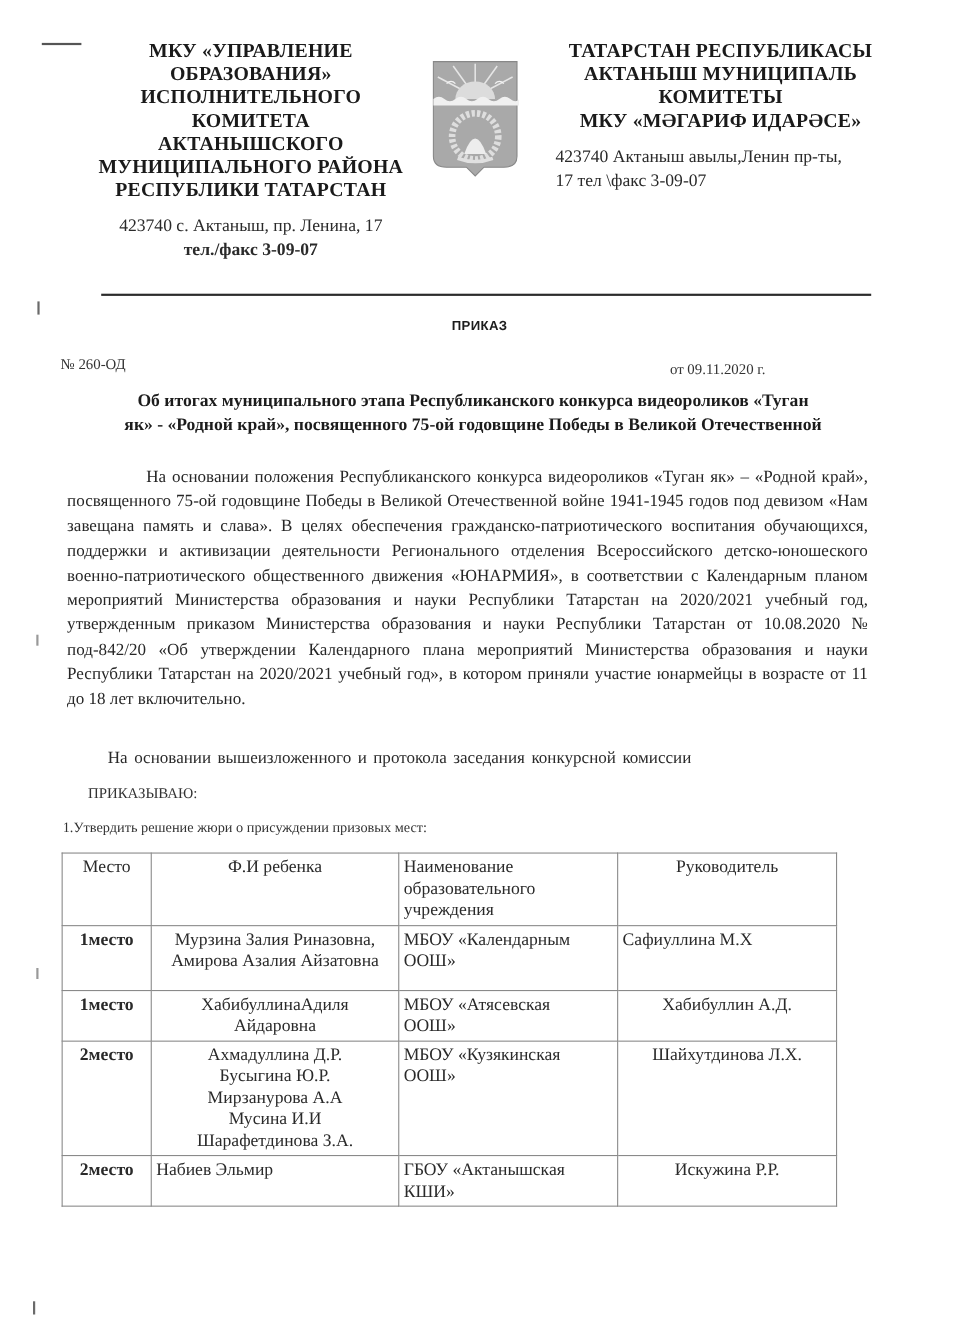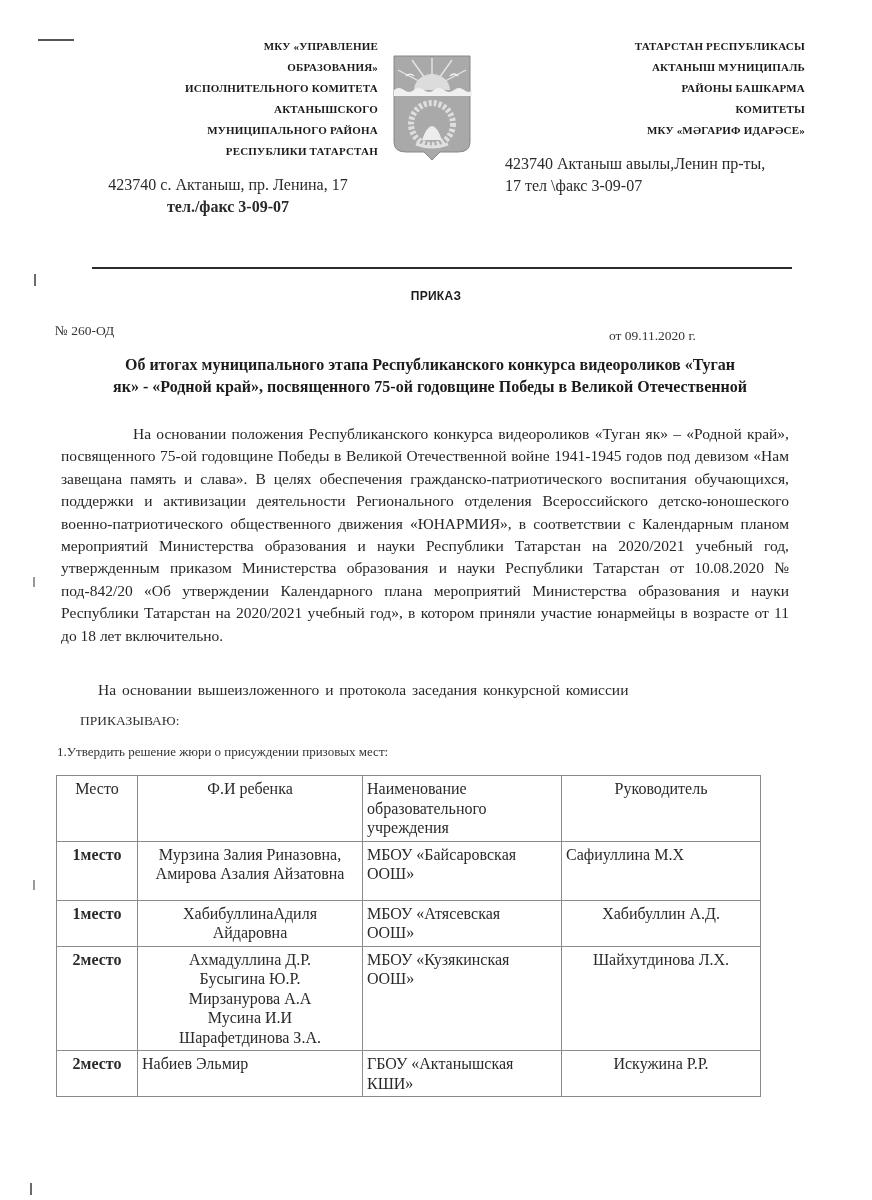--- a/index.html
+++ b/index.html
@@ -1,19 +1,19 @@
 <!DOCTYPE html>
 <html><head>
 <meta charset="utf-8">
 <style>
   html, body { margin: 0; padding: 0; background: #ffffff; }
   body { width: 872px; height: 1200px; position: relative; overflow: hidden;
          font-family: "Liberation Serif", serif; color: #1c1c1c; }
   .abs { position: absolute; }
-  .hdr-bold { font-weight: bold; font-size: 11px; line-height: 21px; text-align: right; color: #1a1a1a; letter-spacing: 0.2px; }
+  .hdr-bold { font-weight: bold; font-size: 18px; line-height: 21px; text-align: center; color: #1a1a1a; letter-spacing: 0.2px; }
   .addr { font-size: 16px; line-height: 22px; color: #2a2a2a; }
   .scan-mark { position: absolute; background: #6a6a6a; }
   .rule { position: absolute; left: 92px; width: 700px; top: 267px; height: 2px; background: #2b2b2b; }
   .title { font-weight: bold; font-size: 16px; font-family: "Liberation Sans Narrow", "Liberation Sans", sans-serif; letter-spacing: 0.3px; }
   .subject { font-weight: bold; font-size: 16px; line-height: 22px; text-align: center; }
   .body-text { font-size: 15.5px; line-height: 22.4px; text-align: justify; color: #262626; }
   .body-text p { margin: 4px; }
   .indent { text-indent: 72px; }
   table.prize { position: absolute; left: 56px; top: 775px; width: 705px; border-collapse: collapse;
                 font-size: 16px; line-height: 19.5px; color: #2a2a2a; }
@@ -62,21 +62,20 @@
     <path d="M2 36 q5 -4 10 0 t10 0 t10 0 t10 0 t10 0 t10 0 t10 0 t8 0 V42 H2 Z" fill="#f0f0f0"></path>
     <circle cx="40" cy="70" r="21" fill="none" stroke="#dedede" stroke-width="6" stroke-dasharray="3 2"></circle>
     <path d="M30 86 Q40 58 50 86 Z" fill="#ededed"></path>
     <path d="M24 90 Q40 96 56 90" stroke="#e0e0e0" stroke-width="3" fill="none"></path>
   </svg>
 </div>
 
 <div class="abs" style="left:505px;top:36px;width:300px;">
   <div class="hdr-bold">ТАТАРСТАН  РЕСПУБЛИКАСЫ</div>
   <div class="hdr-bold">АКТАНЫШ  МУНИЦИПАЛЬ</div>
-  <div class="hdr-bold">РАЙОНЫ  БАШКАРМА</div>
   <div class="hdr-bold">КОМИТЕТЫ</div>
   <div class="hdr-bold">МКУ «МӘГАРИФ ИДАРӘСЕ»</div>
   <div class="addr" style="margin-top:12px;">423740 Актаныш авылы,Ленин пр-ты,</div>
   <div class="addr">17 тел \факс 3-09-07</div>
 </div>
 
 <div class="rule"></div>
 
 <div class="abs title" style="left:0;width:872px;text-align:center;top:289px;font-size:12px;">ПРИКАЗ</div>
 
@@ -104,21 +103,21 @@
     <td class="c-school">Наименование образовательного учреждения</td>
     <td class="c-head">Руководитель</td>
   </tr>
   <tr style="height:59px;">
     <td class="c-place bold">1место</td>
     <td class="c-name">
       <div>Мурзина Залия Риназовна,</div>
       <div>Амирова Азалия Айзатовна</div>
     </td>
     <td class="c-school">
-      <div>МБОУ «Байсаровская</div>
+      <div>МБОУ «Календарным</div>
       <div>ООШ»</div>
     </td>
     <td class="c-head left">Сафиуллина М.Х</td>
   </tr>
   <tr style="height:39px;">
     <td class="c-place bold">1место</td>
     <td class="c-name">
       <div>ХабибуллинаАдиля</div>
       <div>Айдаровна</div>
     </td>

